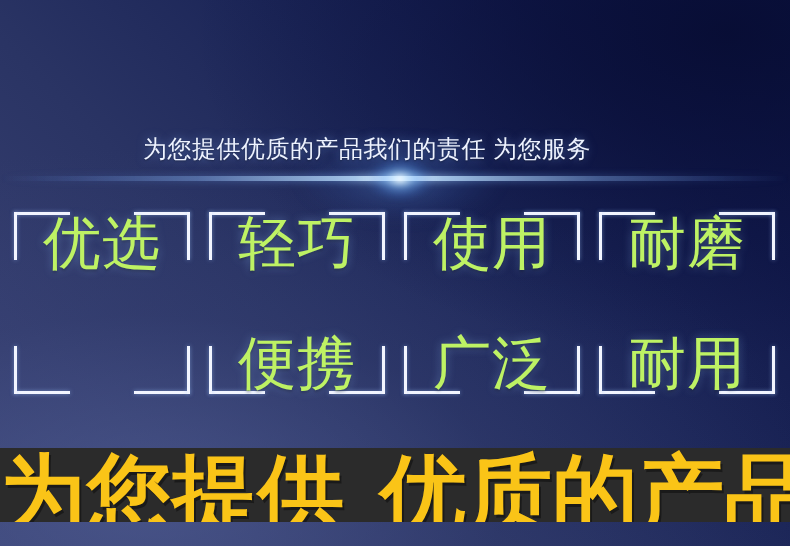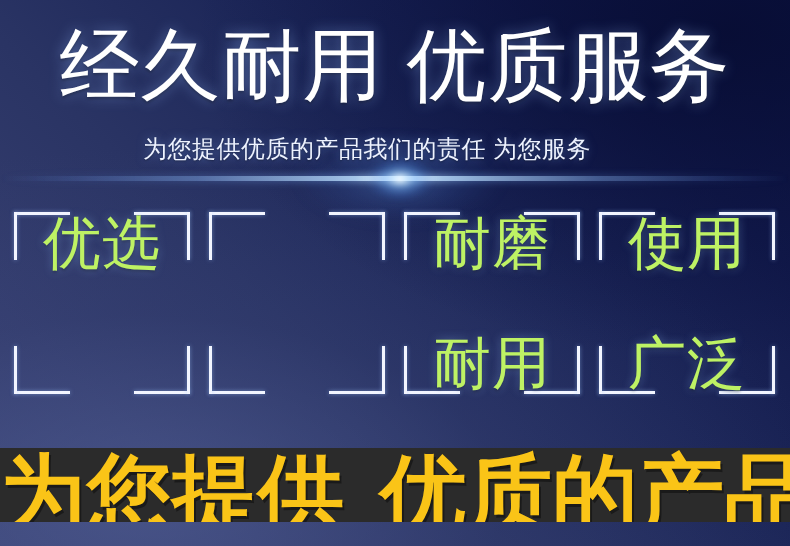--- a/index.html
+++ b/index.html
@@ -149,63 +149,64 @@
 
   <div class="bg-base"></div>
   <div class="bg-vignette"></div>
   <div class="bg-darktop"></div>
 
   <div class="flare-glow"></div>
   <div class="flare-line2"></div>
   <div class="flare-line"></div>
   <div class="flare-core"></div>
 
-  <div class="headline">经久耐用 优质服务</div>
   <div class="subhead">为您提供优质的产品我们的责任 为您服务</div>
 
   <div class="features">
 
     <div class="fbox">
       <span class="corner c-tl"></span>
       <span class="corner c-tr"></span>
       <span class="corner c-bl"></span>
       <span class="corner c-br"></span>
       <div class="fbox-text">
         <div class="fline">优选</div>
       </div>
     </div>
 
     <div class="fbox">
       <span class="corner c-tl"></span>
       <span class="corner c-tr"></span>
       <span class="corner c-bl"></span>
       <span class="corner c-br"></span>
       <div class="fbox-text">
+        <div class="fline">轻巧</div>
+        <div class="fline">便携</div>
+      </div>
+    </div>
+
+    <div class="fbox">
+      <span class="corner c-tl"></span>
+      <span class="corner c-tr"></span>
+      <span class="corner c-bl"></span>
+      <span class="corner c-br"></span>
+      <div class="fbox-text">
+        <div class="fline">使用</div>
+        <div class="fline">广泛</div>
       </div>
     </div>
 
     <div class="fbox">
       <span class="corner c-tl"></span>
       <span class="corner c-tr"></span>
       <span class="corner c-bl"></span>
       <span class="corner c-br"></span>
       <div class="fbox-text">
         <div class="fline">耐磨</div>
         <div class="fline">耐用</div>
-      </div>
-    </div>
-
-    <div class="fbox">
-      <span class="corner c-tl"></span>
-      <span class="corner c-tr"></span>
-      <span class="corner c-bl"></span>
-      <span class="corner c-br"></span>
-      <div class="fbox-text">
-        <div class="fline">使用</div>
-        <div class="fline">广泛</div>
       </div>
     </div>
 
   </div>
 
   <div class="footer">
     <div class="footer-text"><span>为您提供</span><span class="footer-gap"></span><span>优质的产品</span></div>
   </div>
 
 </div>

